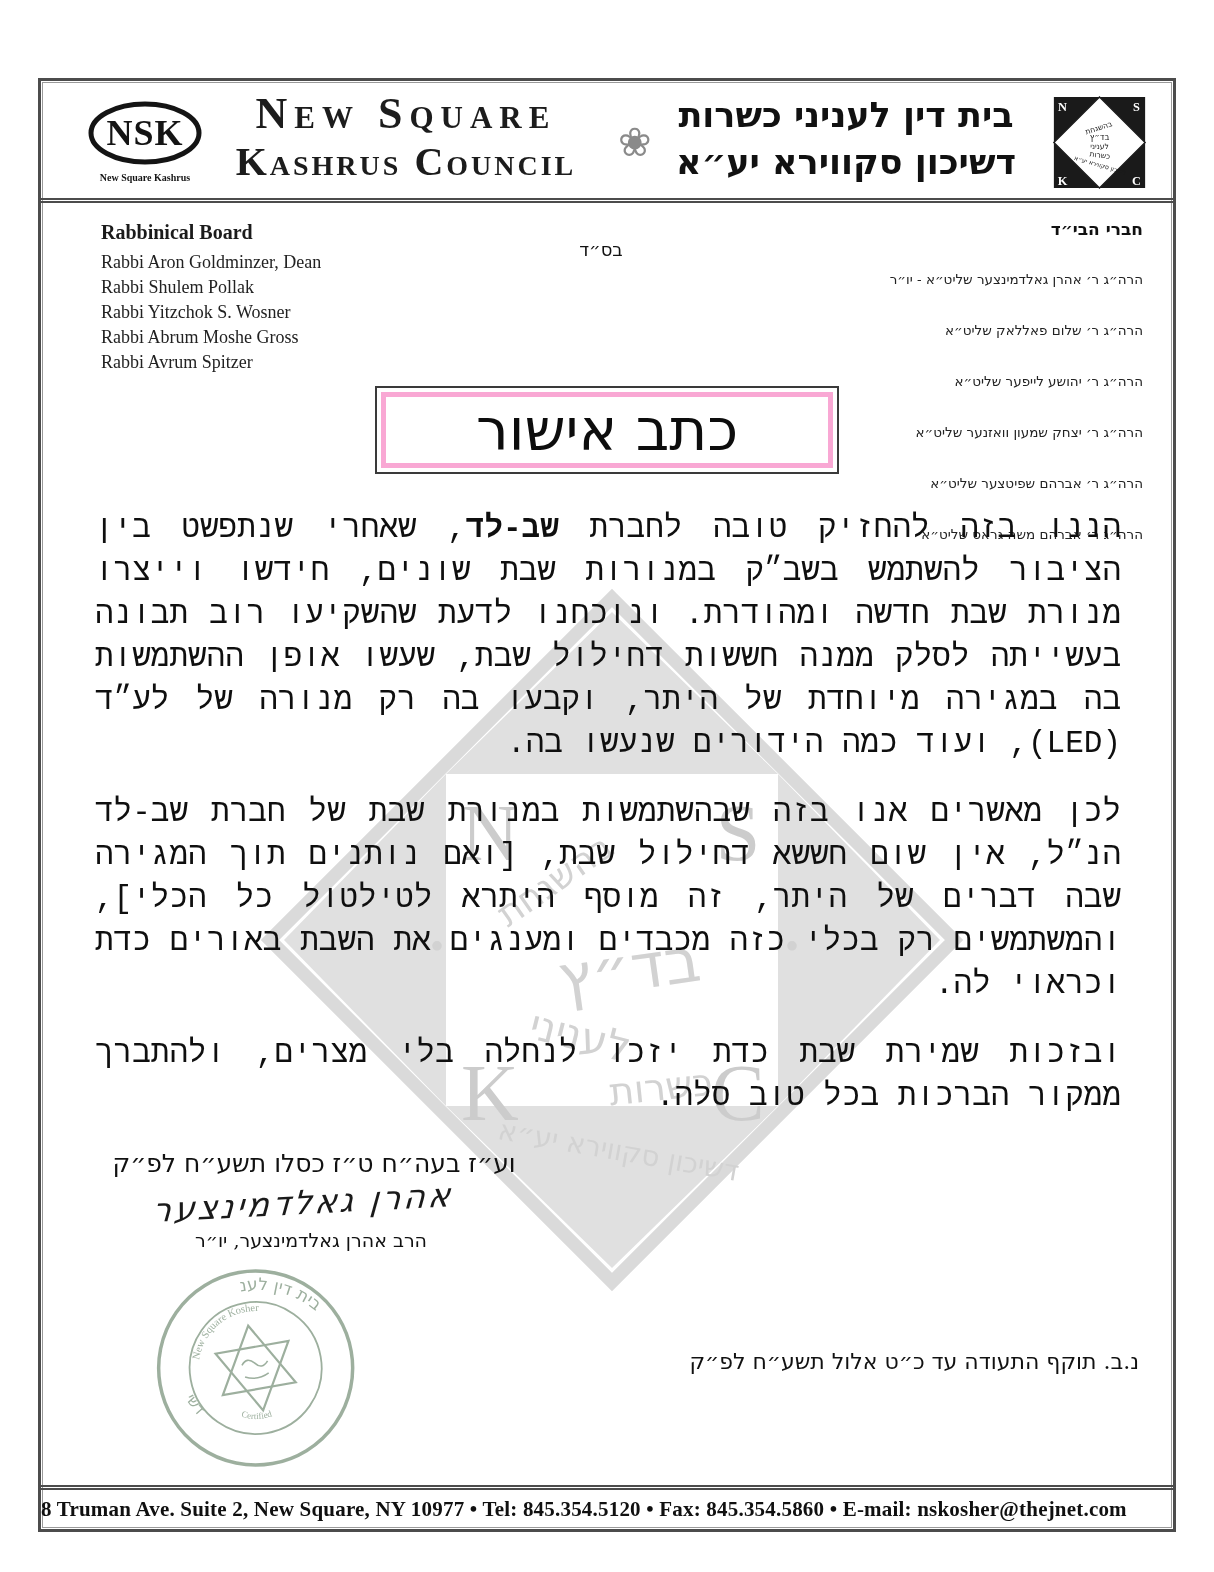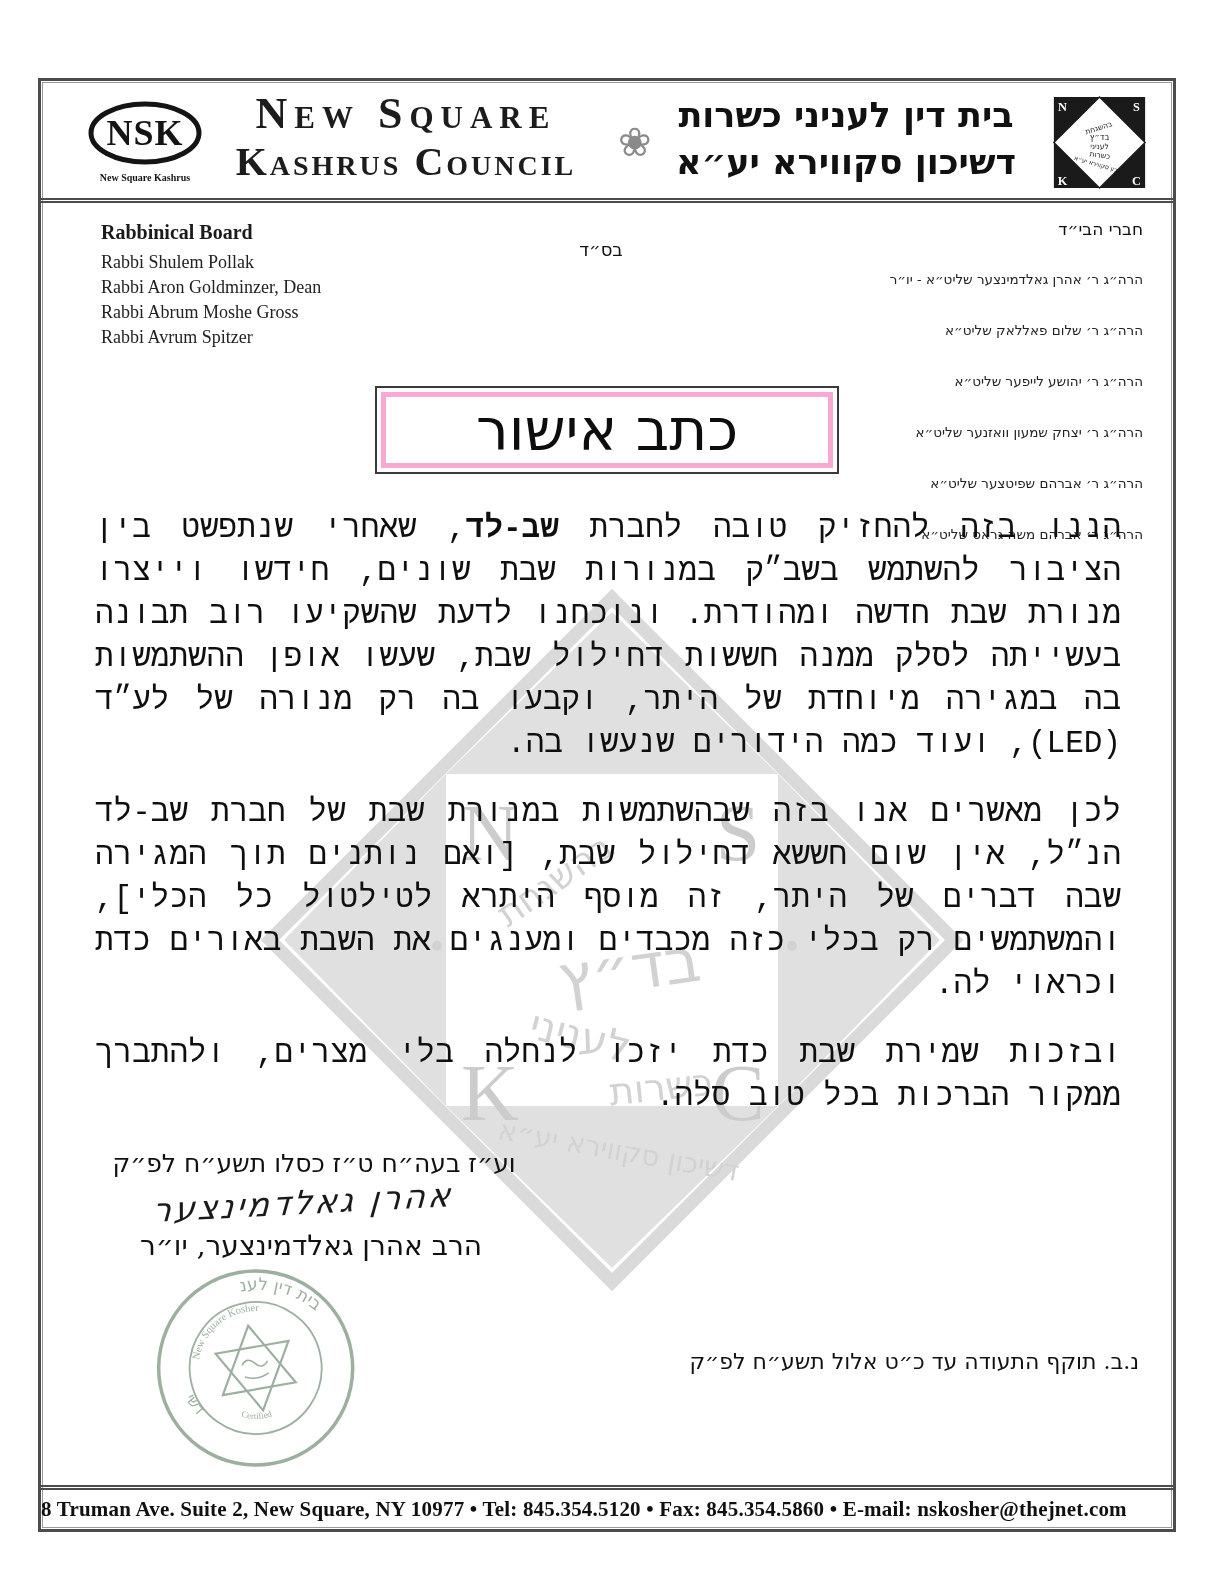--- a/index.html
+++ b/index.html
@@ -20,40 +20,40 @@
              font-family:"DejaVu Serif","DejaVu Sans",sans-serif;}
   .hdr-seal{position:absolute;right:26px;top:14px;}
   
   .bsd{position:absolute;left:480px;top:158px;width:160px;text-align:center;direction:rtl;font-size:18px;
        font-family:"DejaVu Serif","DejaVu Sans",sans-serif;}
   .board{position:absolute;left:60px;top:140px;width:330px;}
   .board-title{font-weight:bold;font-size:20px;margin-bottom:6px;color:#1b1b1b;}
   .board-member{font-size:18px;line-height:25px;color:#222;}
   .beisdin{position:absolute;right:30px;top:138px;width:300px;direction:rtl;text-align:right;
            font-family:"DejaVu Serif","DejaVu Sans",sans-serif;}
-  .beisdin-title{font-weight:normal;font-size:17px;margin-bottom:9px;}
+  .beisdin-title{font-weight:bold;font-size:17px;margin-bottom:9px;}
   .beisdin-member{font-size:13.5px;line-height:22px;color:#222;margin-top:29px;}
   
   .title-box{position:absolute;left:334px;top:305px;width:464px;height:88px;border:2px solid #3a3a3a;padding:4px;box-sizing:border-box;}
   .title-box-inner{width:100%;height:100%;border:5px solid #f9a8d4;box-sizing:border-box;
                    display:flex;align-items:center;justify-content:center;}
   .title-text{font-size:58px;direction:rtl;color:#0d0d0d;font-family:"DejaVu Serif","DejaVu Sans",sans-serif;}
   
   .letter-body{position:absolute;left:54px;top:426px;width:1026px;direction:rtl;text-align:justify;
                font-size:31px;line-height:43px;color:#0f0f0f;z-index:2;
                font-family:Liberation Mono, monospace;}
   .letter-body p{margin:0 0 26px 0;}
   .letter-body b{font-weight:bold;}
   
   .date-line{position:absolute;left:58px;top:1068px;width:430px;direction:rtl;text-align:center;font-size:25px;
              font-family:"DejaVu Serif","DejaVu Sans",sans-serif;z-index:2;}
   .handwriting{position:absolute;left:82px;top:1102px;width:360px;text-align:center;direction:rtl;
                font-size:33px;font-style:italic;letter-spacing:3px;color:#1a1a1a;
                transform:rotate(-3deg) skewX(-8deg);font-family:"DejaVu Sans",sans-serif;z-index:2;}
-  .name-line{position:absolute;left:70px;top:1148px;width:400px;direction:rtl;text-align:center;font-size:28px;
+  .name-line{position:absolute;left:70px;top:1148px;width:400px;direction:rtl;text-align:center;font-size:19px;
              font-family:"DejaVu Serif","DejaVu Sans",sans-serif;z-index:2;}
   .stamp{position:absolute;left:110px;top:1182px;opacity:.68;transform:rotate(-10deg);z-index:1;}
   .note-line{position:absolute;right:34px;top:1268px;width:560px;direction:rtl;text-align:right;font-size:22px;
              font-family:"DejaVu Serif","DejaVu Sans",sans-serif;z-index:2;}
   
   .footer{position:absolute;left:0;bottom:0;width:100%;height:44px;border-top:5px double #4c4c4c;box-sizing:border-box;
           display:flex;align-items:center;justify-content:flex-start;}
   .footer-text{font-weight:bold;font-size:21px;color:#101010;letter-spacing:.2px;}
   
   .watermark{position:absolute;left:191px;top:479px;z-index:0;pointer-events:none;}
@@ -122,22 +122,23 @@
           <text class="heb" x="50" y="66" font-size="8" fill="#1a1a1a" text-anchor="middle" transform="rotate(8 50 66)">כשרות</text>
           <text class="heb" x="50" y="76" font-size="6.5" fill="#1a1a1a" text-anchor="middle" transform="rotate(16 50 76)">דשיכון סקווירא יע״א</text>
         </svg>
       </div>
     </div>
 
     <div class="bsd">בס״ד</div>
 
     <div class="board">
       <div class="board-title">Rabbinical Board</div>
+      <div class="board-member">Rabbi Aron Goldminzer, Dean</div>
       <div class="board-member">Rabbi Shulem Pollak</div>
-      <div class="board-member">Rabbi Aron Goldminzer, Dean</div>
+      <div class="board-member">Rabbi Yitzchok S. Wosner</div>
       <div class="board-member">Rabbi Abrum Moshe Gross</div>
       <div class="board-member">Rabbi Avrum Spitzer</div>
     </div>
 
     <div class="beisdin">
       <div class="beisdin-title">חברי הבי״ד</div>
       <div class="beisdin-member">הרה״ג ר׳ אהרן גאלדמינצער שליט״א - יו״ר</div>
       <div class="beisdin-member">הרה״ג ר׳ שלום פאללאק שליט״א</div>
       <div class="beisdin-member">הרה״ג ר׳ יהושע לייפער שליט״א</div>
       <div class="beisdin-member">הרה״ג ר׳ יצחק שמעון וואזנער שליט״א</div>

